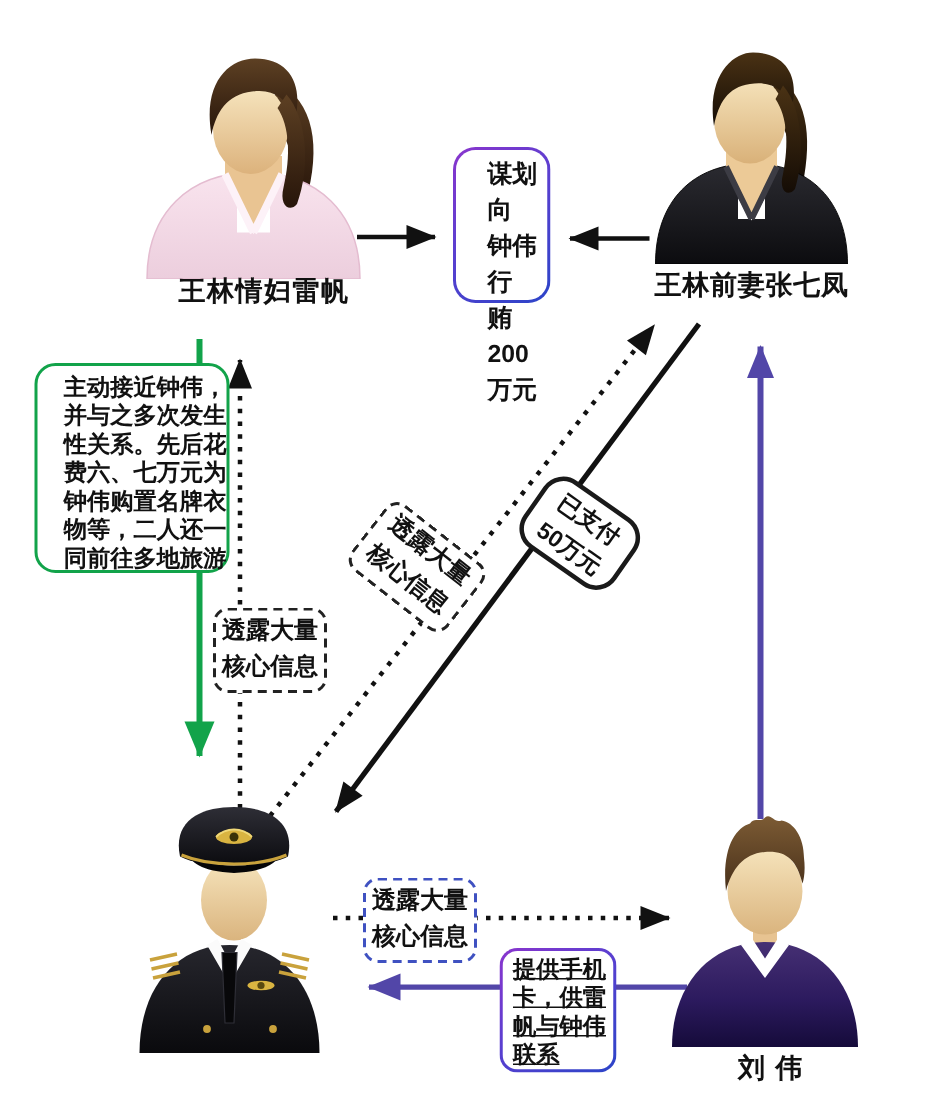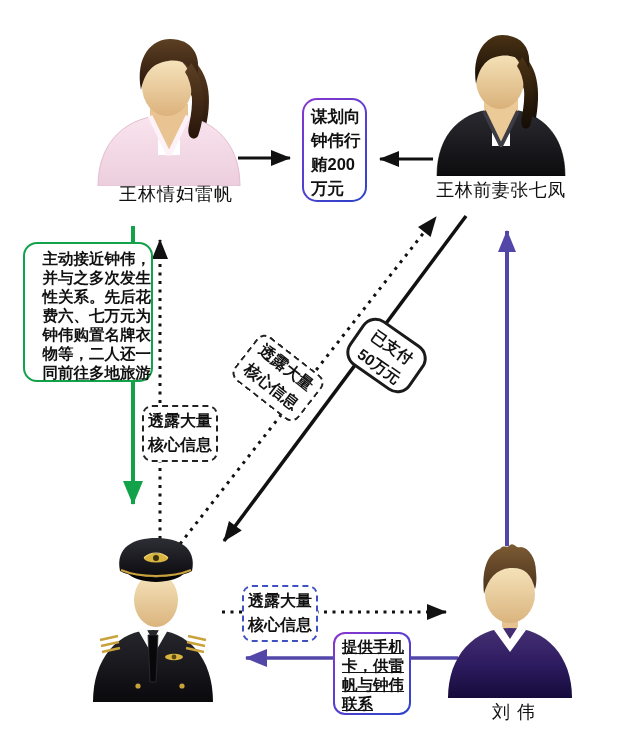--- a/index.html
+++ b/index.html
@@ -4,35 +4,35 @@
 <style>
   html,body{margin:0;padding:0;background:#fff;}
   #canvas{
     position:relative;width:632px;height:743px;background:#ffffff;overflow:hidden;
     font-family:"Liberation Sans","DejaVu Sans",sans-serif;color:#111;
   }
   #arrow-layer{position:absolute;left:0;top:0;z-index:1;}
   .figure{position:absolute;z-index:2;}
   .figure svg{display:block;}
   .caption{
-    position:absolute;z-index:3;text-align:center;font-weight:normal;
+    position:absolute;z-index:3;text-align:center;font-weight:bold;
     font-size:18px;letter-spacing:1px;color:#111;
   }
   .labelbox{
     position:absolute;z-index:3;background:#fff;font-weight:bold;color:#111;
     box-sizing:border-box;
   }
   .multiline{white-space:pre-line;}
   
   .grad-border{
     border:2.5px solid transparent;border-radius:15px;
     background:linear-gradient(#fff,#fff) padding-box,
                linear-gradient(140deg,#8a35cd 0%,#5a3fd0 45%,#2b44c8 100%) border-box;
   }
-  .box-bribe{left:302px;top:98px;width:65px;height:104px;font-size:16.5px;line-height:24px;padding:4px 0 0 7px;text-align:left;}
+  .box-bribe{left:302px;top:98px;width:65px;height:104px;font-size:16.5px;line-height:24px;padding:4px 0 0 21px;text-align:left;}
   .box-green{
     left:23px;top:242px;width:130px;height:140px;border:2.5px solid #12a34a;border-radius:14px;
     font-size:15.5px;line-height:19px;padding:5px 0 0 6px;text-align:right;
   }
   .box-dash{
     border:2.5px dashed #222;border-radius:10px;font-size:16px;line-height:24px;text-align:center;
   }
   .box-leak-left{left:142px;top:405px;width:76px;height:57px;padding-top:2px;}
   .box-leak-diag{
     left:237px;top:350px;width:82px;height:56px;padding-top:1px;

